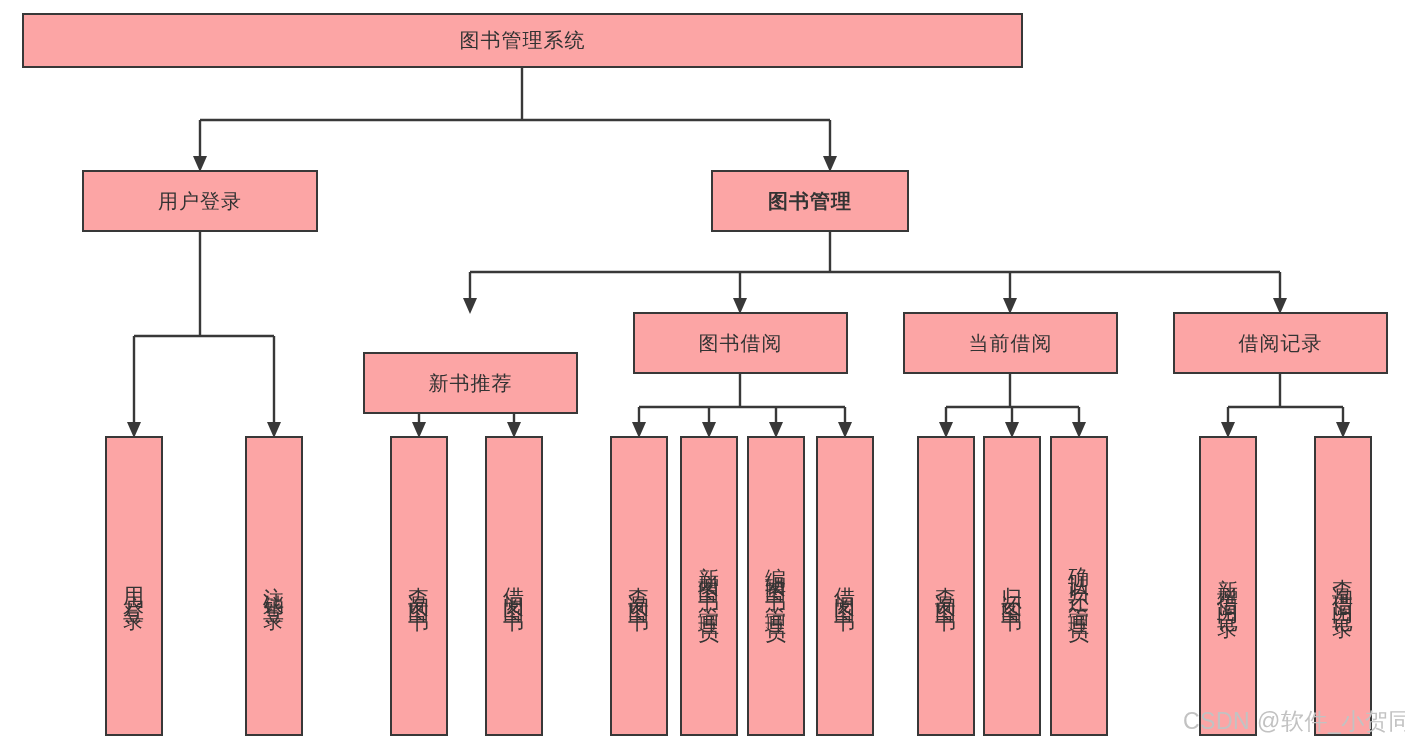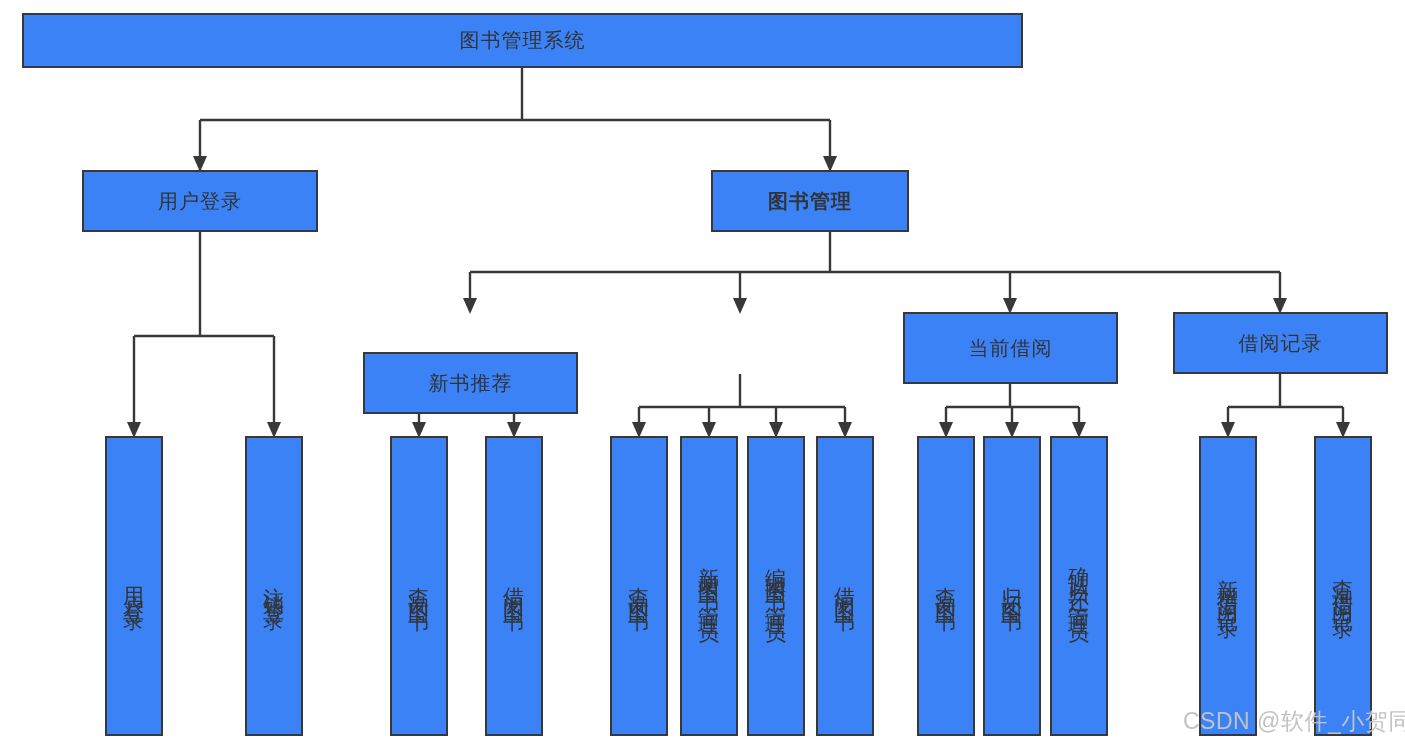--- a/index.html
+++ b/index.html
@@ -14,21 +14,21 @@
   svg.connectors {
     position: absolute;
     left: 0; top: 0;
     width: 1405px; height: 747px;
     z-index: 1;
   }
   .node {
     position: absolute;
     box-sizing: border-box;
     border: 2.5px solid #383838;
-    background: #3b82f6;
+    background: #fca5a5;
     display: flex;
     align-items: center;
     justify-content: center;
     color: #333333;
     z-index: 2;
   }
   .hnode { font-size: 20px; letter-spacing: 1px; }
   .vnode {
     writing-mode: vertical-rl;
     text-orientation: mixed;
@@ -37,21 +37,21 @@
     line-height: 1;
   }
   
   .n-root   { left: 22px;  top: 13px;  width: 1001px; height: 55px; }
   
   .n-l1-0   { left: 82px;  top: 170px; width: 236px; height: 62px; }
   .n-l1-1   { left: 711px; top: 170px; width: 198px; height: 62px; font-weight: bold; }
   
   .n-l2-0   { left: 363px;  top: 312px; width: 215px; height: 62px; margin-top: 40px; }
   .n-l2-1   { left: 633px;  top: 312px; width: 215px; height: 62px; }
-  .n-l2-2   { left: 903px;  top: 312px; width: 215px; height: 72px; }
+  .n-l2-2   { left: 903px;  top: 312px; width: 215px; height: 62px; }
   .n-l2-3   { left: 1173px; top: 312px; width: 215px; height: 62px; }
   
   .leaf { top: 436px; width: 58px; height: 300px; }
   .n-login-0     { left: 105px; }
   .n-login-1     { left: 245px; }
   .n-recommend-0 { left: 390px; }
   .n-recommend-1 { left: 485px; }
   .n-borrow-0    { left: 610px; }
   .n-borrow-1    { left: 680px; }
   .n-borrow-2    { left: 747px; }
@@ -117,20 +117,21 @@
       <path d="M1336 422 L1350 422 L1343 438 Z"></path>
     </g>
   </svg>
 
   <div class="node hnode n-root">图书管理系统</div>
 
   <div class="node hnode n-l1-0">用户登录</div>
   <div class="node hnode n-l1-1">图书管理</div>
 
   <div class="node hnode n-l2-0">新书推荐</div>
+  <div class="node hnode n-l2-1">图书借阅</div>
   <div class="node hnode n-l2-2">当前借阅</div>
   <div class="node hnode n-l2-3">借阅记录</div>
 
   <div class="node vnode leaf n-login-0">用户登录</div>
   <div class="node vnode leaf n-login-1">注销登录</div>
 
   <div class="node vnode leaf n-recommend-0">查询图书</div>
   <div class="node vnode leaf n-recommend-1">借阅图书</div>
 
   <div class="node vnode leaf n-borrow-0">查询图书</div>

